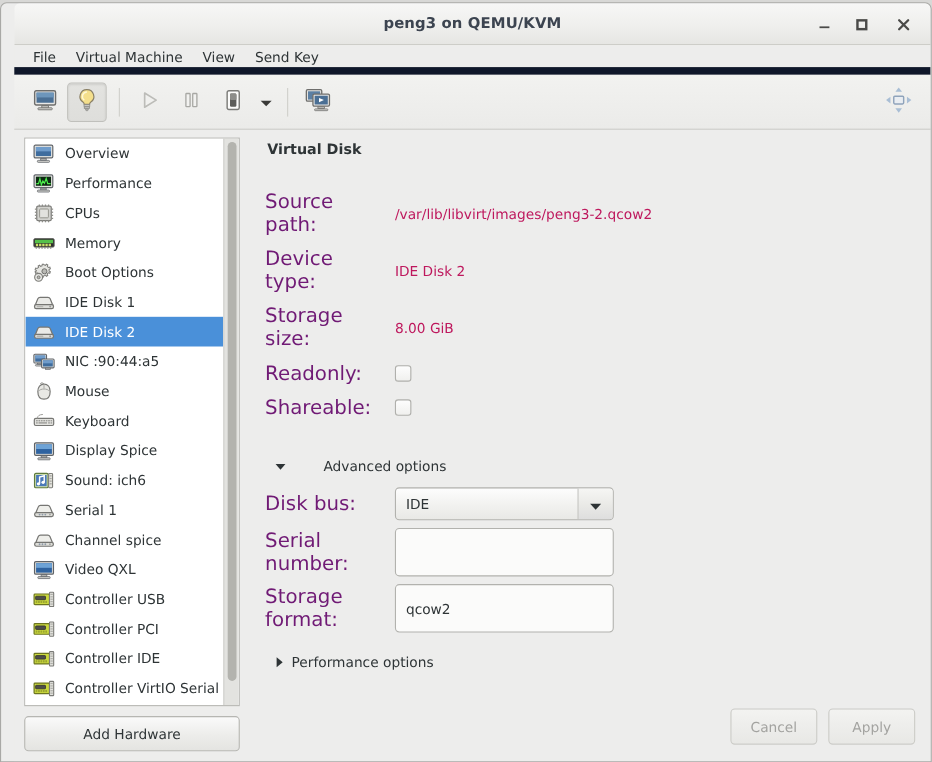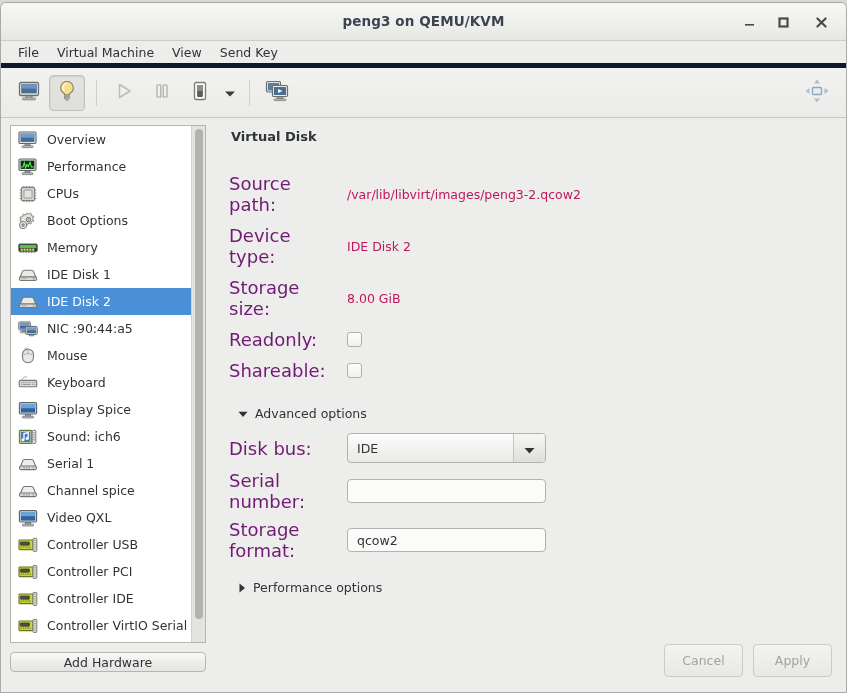--- a/index.html
+++ b/index.html
@@ -14,20 +14,21 @@
   
   #vmm-window {
     position: absolute;
     left: 0; top: 2px;
     width: 847px; height: 691px;
     background: #ededec;
     border: 1px solid #a9a9a6;
     border-radius: 6px 6px 0 0;
     display: flex; flex-direction: column;
     overflow: hidden;
+    padding-left: 12px;
   }
 
   
   #titlebar {
     position: relative;
     height: 38px; flex: 0 0 38px;
     background: linear-gradient(to bottom, #f7f7f6 0%, #eeeeec 60%, #e6e6e3 100%);
     border-bottom: 1px solid #cdcdc8;
     border-radius: 5px 5px 0 0;
   }
@@ -47,21 +48,21 @@
   #btn-max  { right: 52px; }
   #btn-close{ right: 14px; }
   .win-btn svg { display: block; }
 
   
   #menubar {
     height: 27px; flex: 0 0 27px;
     background: #ededec;
     display: flex; align-items: center;
     padding-left: 8px;
-    border-bottom: 5px solid #0f172a;
+    border-bottom: 7px solid #0f172a;
   }
   .menu-item {
     font-size: 12.5px; color: #2e3436;
     padding: 3px 9px; border-radius: 3px; cursor: default;
     white-space: nowrap;
   }
 
   
   #toolbar {
     height: 50px; flex: 0 0 50px;
@@ -146,22 +147,22 @@
     border-left: 1px solid #d0d0cc;
     position: relative;
   }
   #hw-thumb {
     position: absolute; left: 3px; top: 3px;
     width: 8px; height: 490px;
     background: #b3b3ae; border-radius: 4px;
   }
   #add-hw-btn {
     flex: 0 0 auto;
-    margin: 9px 0 20px 0;
-    height: 20px;
+    margin: 9px 0 9px 0;
+    height: 32px;
     display: flex; align-items: center; justify-content: center;
     font-size: 12.5px; color: #2e3436;
     background: linear-gradient(to bottom,#fafafa 0%,#ededeb 52%,#e4e4e1 100%);
     border: 1px solid #b6b6b2; border-radius: 4px;
     cursor: default;
   }
 
   
   #detail {
     flex: 1 1 auto;
@@ -210,21 +211,21 @@
     flex: 1 1 auto; display: flex; align-items: center;
     padding-left: 9px; font-size: 12.5px; color: #2e3436;
   }
   .combo-arrow {
     width: 32px; flex: 0 0 32px;
     display: flex; align-items: center; justify-content: center;
     border-left: 1px solid #c4c4c0;
     background: linear-gradient(to bottom,#f6f6f4 0%,#eaeae7 52%,#dedede 100%);
   }
   .textfield {
-    width: 199px; height: 24px;
+    width: 199px; height: 44px;
     border: 1px solid #b2b2ae; border-radius: 4px;
     background: #fbfbfa;
     display: flex; align-items: center;
     padding-left: 9px;
     font-size: 12.5px; color: #2e3436;
     cursor: text;
   }
   .fgap { margin-bottom: 7px; }
 
   
@@ -437,53 +438,53 @@
                     <rect x="16.6" y="10.2" width="1.7" height="1.1"></rect>
                     <rect x="16.6" y="13" width="1.7" height="1.1"></rect>
                   </g>
                 </svg>
               </span>
               <span>CPUs</span>
             </div>
             <div class="hw-row">
               <span class="hw-ico">
                 <svg width="20" height="18" viewBox="0 0 20 18">
-                  <g fill="#e6e6e2" stroke="#7e7e7a" stroke-width="1">
-                    <path d="M12.5 2.3 l1.5.5.9-1.2 1.4.9-.5 1.4 1.1 1.1 1.4-.4.5 1.6-1.3.7v1.6l1.3.7-.6 1.5-1.4-.4-1.1 1.1.5 1.4-1.4.8-.9-1.2-1.5.5-.3 1.5h-1.7l-.3-1.5-1.5-.5-.9 1.2-1.4-.8.5-1.4-1.1-1.1-1.4.4-.6-1.5 1.3-.7V7.9l-1.3-.7.5-1.6 1.4.4L7.2 4.9l-.5-1.4 1.4-.9.9 1.2 1.5-.5.3-1.5h1.4z" transform="translate(-1.5,-0.4) scale(0.92)"></path>
-                  </g>
-                  <circle cx="10.4" cy="7.6" r="2.3" fill="#b9b9b4" stroke="#6f6f6c" stroke-width=".9"></circle>
-                  <circle cx="5.1" cy="13.1" r="3.6" fill="#e6e6e2" stroke="#7e7e7a" stroke-width="1"></circle>
-                  <circle cx="5.1" cy="13.1" r="1.3" fill="#b9b9b4" stroke="#6f6f6c" stroke-width=".8"></circle>
-                </svg>
-              </span>
-              <span>Boot Options</span>
-            </div>
-            <div class="hw-row">
-              <span class="hw-ico">
-                <svg width="20" height="18" viewBox="0 0 20 18">
                   <rect x="0.8" y="5" width="18.4" height="7.6" rx="1" fill="#2f2f2d" stroke="#555553" stroke-width=".9"></rect>
                   <rect x="1.8" y="6" width="16.4" height="3.1" fill="#55c14a"></rect>
                   <g fill="#cfe26a">
                     <rect x="2.6" y="9.6" width="2.1" height="2.2"></rect>
                     <rect x="5.5" y="9.6" width="2.1" height="2.2"></rect>
                     <rect x="8.4" y="9.6" width="2.1" height="2.2"></rect>
                     <rect x="11.3" y="9.6" width="2.1" height="2.2"></rect>
                     <rect x="14.2" y="9.6" width="2.1" height="2.2"></rect>
                   </g>
                   <g fill="#8e8e8a">
                     <rect x="2.4" y="12.6" width="1.3" height="1.5"></rect>
                     <rect x="5" y="12.6" width="1.3" height="1.5"></rect>
                     <rect x="7.6" y="12.6" width="1.3" height="1.5"></rect>
                     <rect x="10.2" y="12.6" width="1.3" height="1.5"></rect>
                     <rect x="12.8" y="12.6" width="1.3" height="1.5"></rect>
                     <rect x="15.4" y="12.6" width="1.3" height="1.5"></rect>
                   </g>
                 </svg>
               </span>
               <span>Memory</span>
+            </div>
+            <div class="hw-row">
+              <span class="hw-ico">
+                <svg width="20" height="18" viewBox="0 0 20 18">
+                  <g fill="#e6e6e2" stroke="#7e7e7a" stroke-width="1">
+                    <path d="M12.5 2.3 l1.5.5.9-1.2 1.4.9-.5 1.4 1.1 1.1 1.4-.4.5 1.6-1.3.7v1.6l1.3.7-.6 1.5-1.4-.4-1.1 1.1.5 1.4-1.4.8-.9-1.2-1.5.5-.3 1.5h-1.7l-.3-1.5-1.5-.5-.9 1.2-1.4-.8.5-1.4-1.1-1.1-1.4.4-.6-1.5 1.3-.7V7.9l-1.3-.7.5-1.6 1.4.4L7.2 4.9l-.5-1.4 1.4-.9.9 1.2 1.5-.5.3-1.5h1.4z" transform="translate(-1.5,-0.4) scale(0.92)"></path>
+                  </g>
+                  <circle cx="10.4" cy="7.6" r="2.3" fill="#b9b9b4" stroke="#6f6f6c" stroke-width=".9"></circle>
+                  <circle cx="5.1" cy="13.1" r="3.6" fill="#e6e6e2" stroke="#7e7e7a" stroke-width="1"></circle>
+                  <circle cx="5.1" cy="13.1" r="1.3" fill="#b9b9b4" stroke="#6f6f6c" stroke-width=".8"></circle>
+                </svg>
+              </span>
+              <span>Boot Options</span>
             </div>
             <div class="hw-row">
               <span class="hw-ico">
                 <svg width="20" height="18" viewBox="0 0 20 18">
                   <path d="M2 11.5 L4.4 5.6 A2.2 2.2 0 0 1 6.4 4.3 h7.2 a2.2 2.2 0 0 1 2 1.3 L18 11.5 Z" fill="#eaeae7" stroke="#767673" stroke-width="1.1"></path>
                   <rect x="1.4" y="10.9" width="17.2" height="3.6" rx="1.5" fill="#dcdcd8" stroke="#767673" stroke-width="1.1"></rect>
                   <circle cx="15.6" cy="12.7" r=".9" fill="#9a9a96"></circle>
                   <rect x="3.4" y="12.1" width="6" height="1.2" rx=".5" fill="#b6b6b2"></rect>
                 </svg>
               </span>
@@ -750,21 +751,21 @@
       <div class="frow">
         <div class="flabel">Readonly:</div>
         <div class="checkbox"></div>
       </div>
 
       <div class="frow">
         <div class="flabel">Shareable:</div>
         <div class="checkbox"></div>
       </div>
 
-      <div class="expander" style="margin-top:15px;margin-bottom:12px;">
+      <div class="expander" style="margin-top:25px;margin-bottom:12px;gap:27px;">
         <span class="tri">
           <svg width="10" height="8" viewBox="0 0 10 8">
               <path d="M0.5 1.8 L9.5 1.8 L5 7 Z" fill="#2e3436"></path>
             </svg>
         </span>
         <span>Advanced options</span>
       </div>
 
       <div class="frow fgap">
         <div class="flabel">Disk bus:</div>

